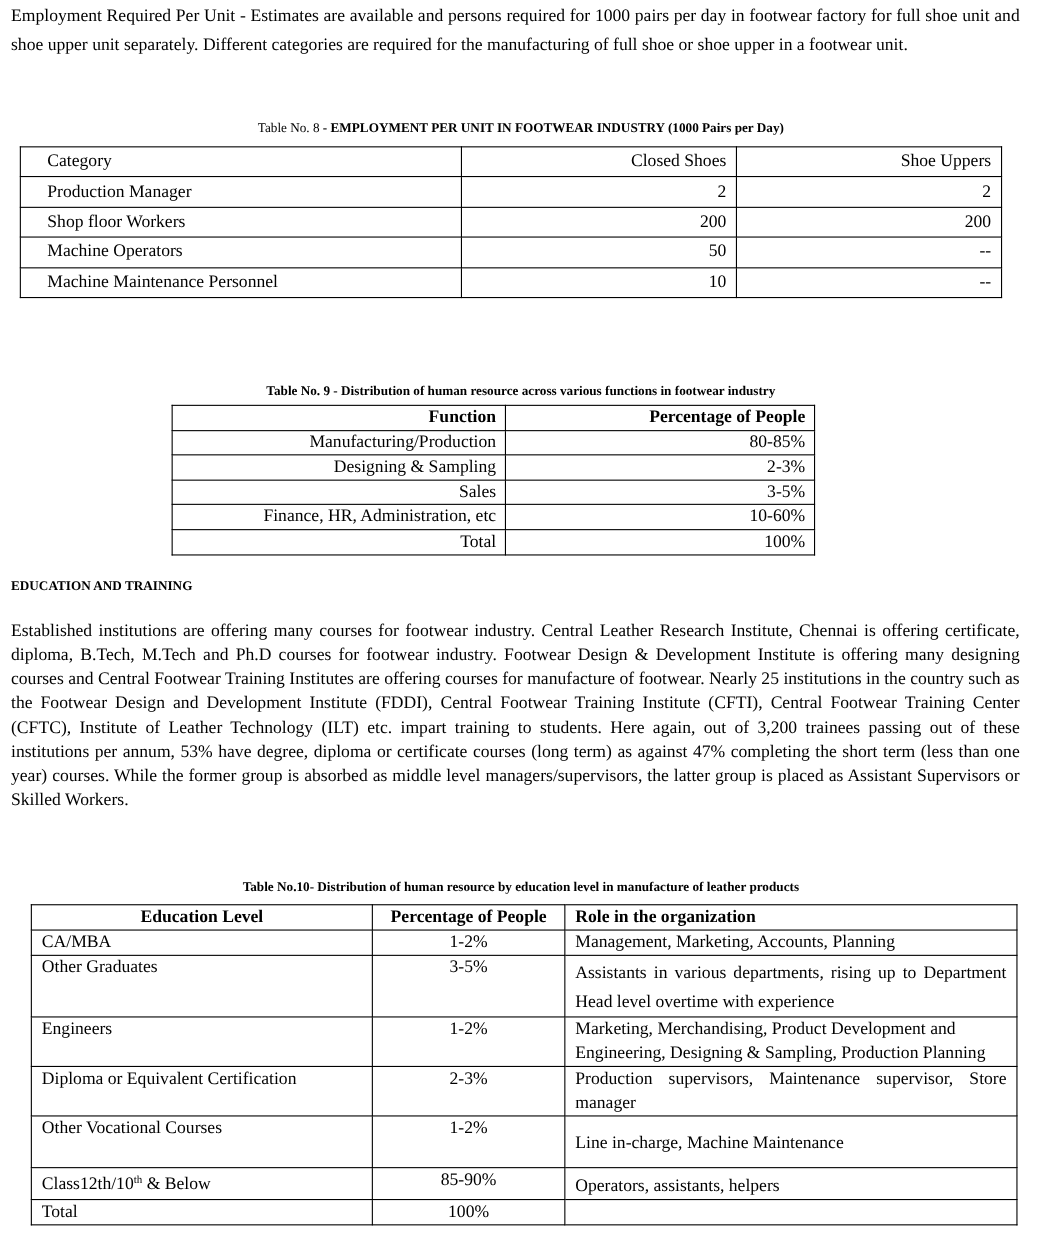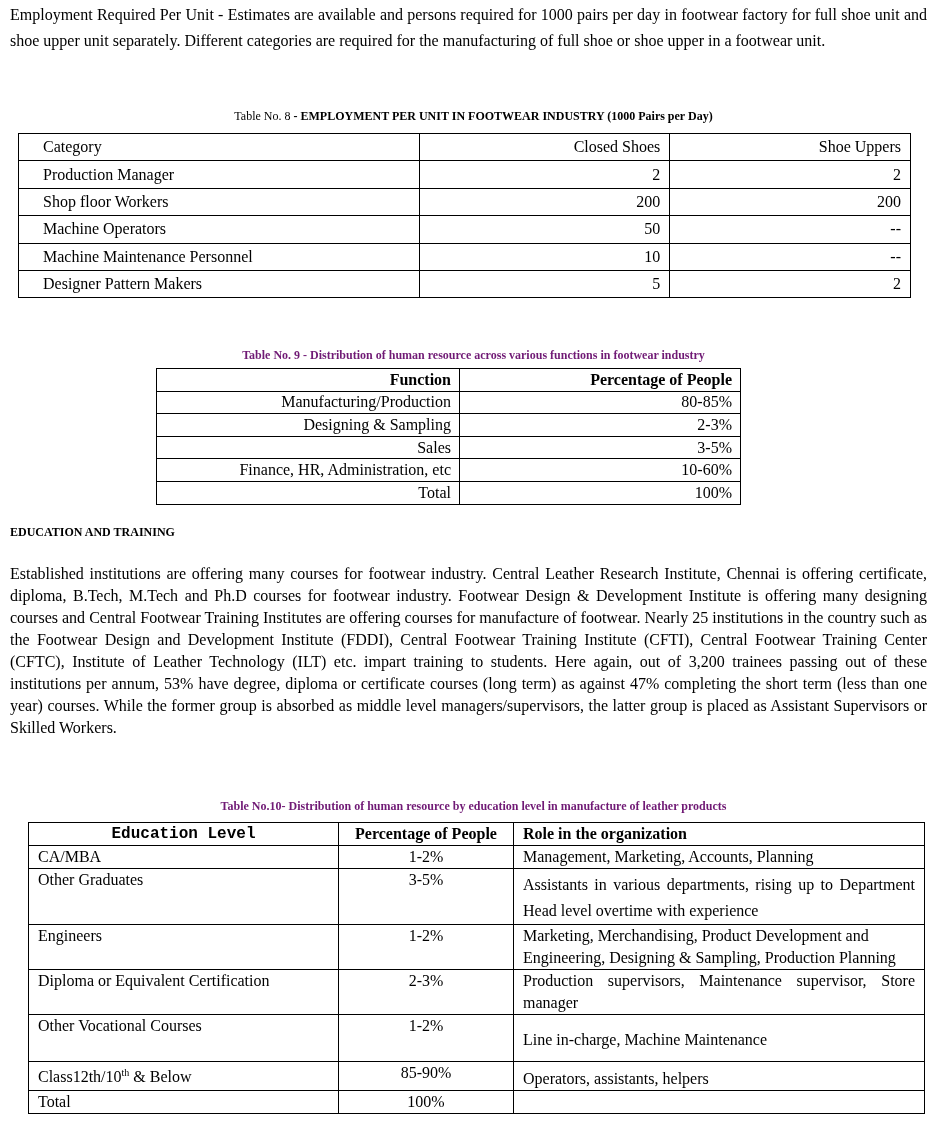--- a/index.html
+++ b/index.html
@@ -11,40 +11,40 @@
   .para {
     position: absolute; left: 10px; width: 917px;
     text-align: justify; line-height: 22px; margin: 0;
   }
   .p1 { top: 2px; line-height: 26px; }
   .caption {
     position: absolute; text-align: center; margin: 0; font-size: 12px;
   }
   .cap8 { top: 109px; left: 0; width: 947px; }
   .cap8 b { font-weight: bold; }
-  .navy { color: #701a75; font-weight: bold; }
+  .navy { color: #000000; font-weight: bold; }
   .cap9 { top: 348px; left: 0; width: 947px; }
   .cap10 { top: 779px; left: 0; width: 947px; margin-top: 20px; }
   table { border-collapse: collapse; position: absolute; }
   td, th { border: 1px solid #000; font-size: 16px; padding: 0 9px; }
   .t8 { left: 18px; top: 133px; width: 893px; }
   .t8 td { height: 26.4px; padding-left: 24px; }
   .t8 .num { text-align: right; }
   .t9 { left: 156px; top: 368px; width: 585px; }
   .t9 td, .t9 th { height: 21.6px; padding: 0 8px; text-align: right; }
   .t9 th { font-weight: bold; }
   .section-head {
     position: absolute; top: 525px; left: 10px; font-weight: bold; margin: 0; font-size: 12px;
   }
   .p2 { top: 563px; }
   .t10 { left: 28px; top: 822px; width: 897px; }
   .t10 td, .t10 th { padding: 0 9px; vertical-align: top; line-height: 22px; }
   .t10 th { font-weight: bold; }
   .t10 .c { text-align: center; }
-  .t10 .edu { width: 291px; font-family: Liberation Mono, monospace; }
+  .t10 .edu { width: 291px; }
   .t10 .pct { width: 166px; }
   sup { font-size: 10px; }
 </style>
 </head>
 <body>
 
 <p class="para p1">Employment Required Per Unit - Estimates are available and persons required for 1000 pairs per day in footwear factory for full shoe unit and shoe upper unit separately.  Different categories are required for the manufacturing of full shoe or shoe upper in a footwear unit.</p>
 
 <p class="caption cap8"><span>Table No. 8</span><b> - EMPLOYMENT PER UNIT IN FOOTWEAR INDUSTRY (1000 Pairs per Day)</b></p>
 
@@ -67,25 +67,20 @@
   </tr>
   <tr>
     <td>Machine Operators</td>
     <td class="num">50</td>
     <td class="num">--</td>
   </tr>
   <tr>
     <td>Machine Maintenance Personnel</td>
     <td class="num">10</td>
     <td class="num">--</td>
-  </tr>
-  <tr>
-    <td>Designer Pattern Makers</td>
-    <td class="num">5</td>
-    <td class="num">2</td>
   </tr>
 </tbody>
   </table>
 
 <p class="caption cap9 navy">Table No. 9 -  Distribution of human resource across various functions in footwear industry</p>
 
 <table class="t9">
   <tbody>
       <tr>
     <th style="width:286px">Function</th>

